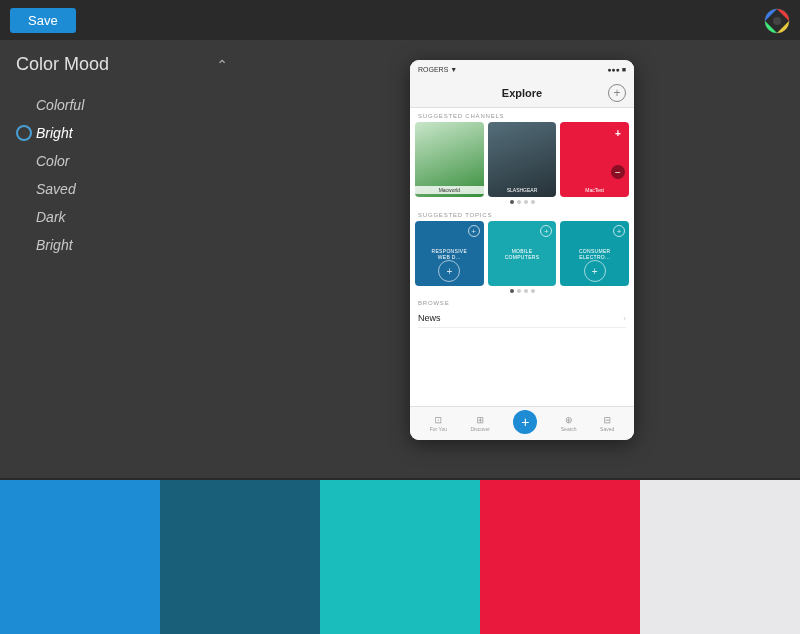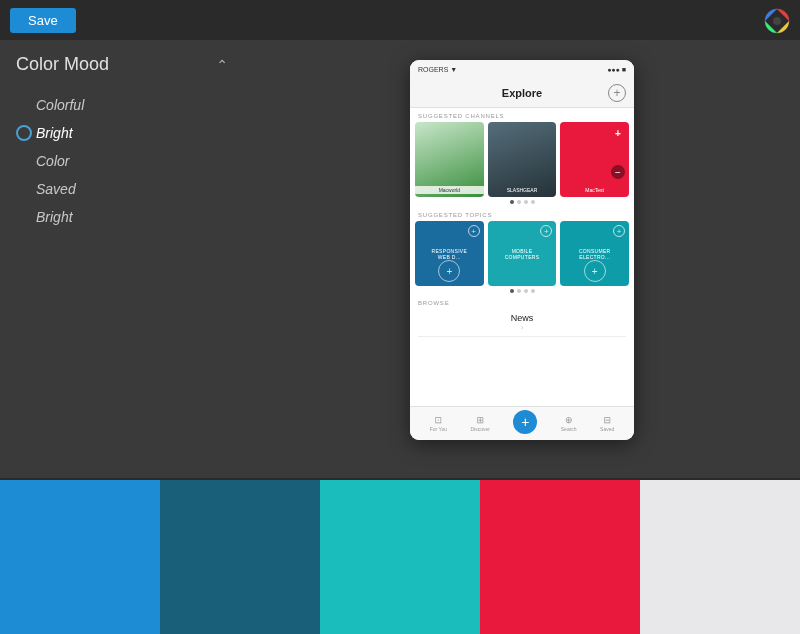--- a/index.html
+++ b/index.html
@@ -356,21 +356,20 @@
       text-transform: uppercase;
       margin-bottom: 3px;
     }
 
     .browse-item {
       display: flex;
       align-items: center;
       justify-content: space-between;
       padding: 4px 0;
       border-bottom: 1px solid #eee;
-      flex-direction: column;
     }
 
     .browse-item-text {
       font-size: 9px;
       color: #222;
       font-weight: 500;
     }
 
     .browse-chevron {
       font-size: 8px;
@@ -464,20 +463,21 @@
 <div id="left-panel">
   <div id="panel-header">
     <span id="panel-title">Color Mood</span>
     <span id="collapse-icon">⌃</span>
   </div>
   <ul id="mood-list">
     <li>Colorful</li>
     <li class="selected">Bright</li>
     <li>Color</li>
     <li>Saved</li>
+    <li>Dark</li>
     <li>Bright</li>
   </ul>
 </div>
 
 <div id="phone-area">
   <div id="phone-mockup">
 
     <div id="phone-status">
       <span style="font-size:7px;color:#333;">ROGERS ▼</span>
       <span style="font-size:7px;color:#333;">●●●  ■</span>

